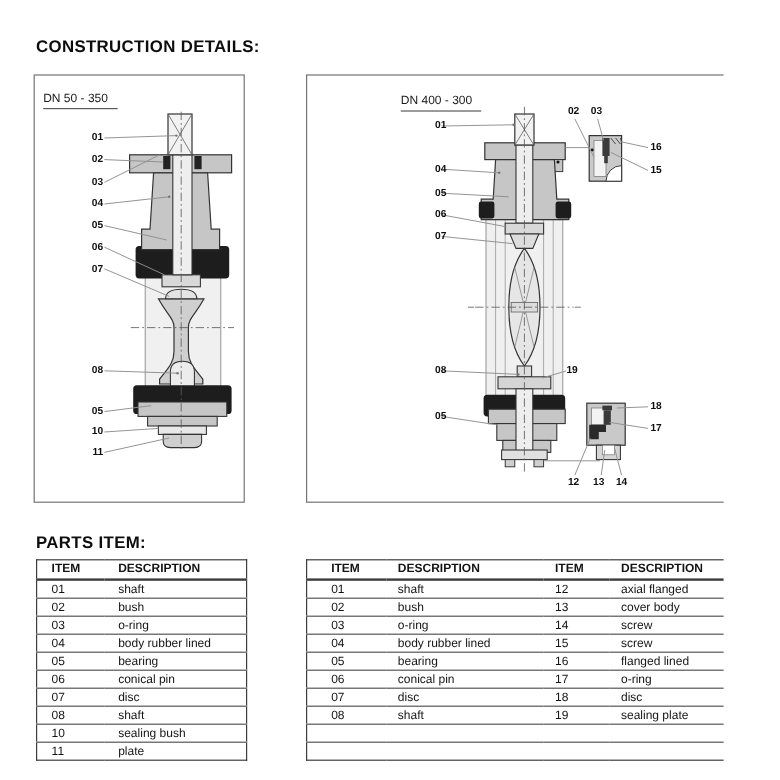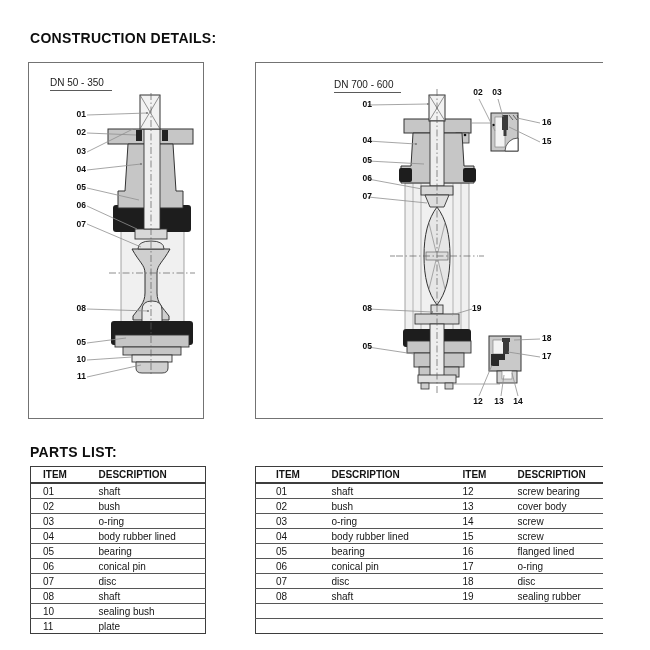--- a/index.html
+++ b/index.html
@@ -24,21 +24,21 @@
   .pl10{padding-left:10px !important;}
 </style>
 </head>
 <body>
 
 <div class="page">
 
   <div class="h-title" style="left:30px;top:30px">CONSTRUCTION DETAILS:</div>
 
   <div class="panel" style="left:28px;top:62px;width:176px;height:357px">
-    <div class="dn" style="left:21px;top:14px">DN 50 - 350</div>
+    <div class="dn" style="left:7px;top:14px">DN 50 - 350</div>
     <svg width="173" height="354" viewBox="0 0 173 354">
 
       <rect x="92" y="160" width="63" height="123" fill="#f0f0f0" stroke="#909090" stroke-width="0.8"></rect>
 
       <rect x="84" y="142" width="78" height="27" rx="3" fill="#1d1d1d"></rect>
 
       <rect x="79" y="66" width="85" height="15" fill="#c6c6c6" stroke="#333" stroke-width="1"></rect>
       <polygon points="99,81 96,128 89,128 89,145 154,145 154,128 147,128 144,81" fill="#c6c6c6" stroke="#333" stroke-width="1"></polygon>
 
       <path d="M103,186 C110,199 116,202 116,210 L116,230 C116,240 110,245 104,253 L104,257 L140,257 L140,253 C134,245 128,240 128,230 L128,210 C128,202 134,199 141,186 Z" fill="#cfcfcf" stroke="#333" stroke-width="1"></path>
@@ -88,21 +88,21 @@
   <div class="co" style="left:64px;top:164px">04</div>
   <div class="co" style="left:64px;top:182px">05</div>
   <div class="co" style="left:64px;top:200px">06</div>
   <div class="co" style="left:64px;top:219px">07</div>
   <div class="co" style="left:64px;top:303px">08</div>
   <div class="co" style="left:64px;top:337px">05</div>
   <div class="co" style="left:64px;top:354px">10</div>
   <div class="co" style="left:64px;top:371px">11</div>
 
   <div class="panel" style="left:255px;top:62px;width:368px;height:357px">
-    <div class="dn" style="left:78px;top:16px">DN 700 - 600</div>
+    <div class="dn" style="left:78px;top:16px">DN 400 - 300</div>
     <svg width="365" height="354" viewBox="0 0 365 354">
 
       <rect x="149" y="120" width="64" height="148" fill="#f0f0f0" stroke="#909090" stroke-width="0.8"></rect>
       <path d="M157,120 V268 M165,120 V268 M197,120 V268 M205,120 V268" stroke="#9a9a9a" stroke-width="0.7" fill="none"></path>
 
       <rect x="148" y="56" width="67" height="14" fill="#c6c6c6" stroke="#333" stroke-width="1"></rect>
       <rect x="200" y="70" width="13" height="10" fill="#c6c6c6" stroke="#333" stroke-width="0.8"></rect>
       <circle cx="204" cy="72" r="1.3" fill="#111"></circle>
       <circle cx="209" cy="72" r="1.3" fill="#111"></circle>
       <polygon points="157,70 155,103 145,103 145,120 218,120 218,103 208,103 206,70" fill="#c6c6c6" stroke="#333" stroke-width="1"></polygon>
@@ -193,21 +193,21 @@
   <div class="co co-l" style="left:542px;top:136px">15</div>
   <div class="co" style="left:350px;top:303px">08</div>
   <div class="co co-l" style="left:472px;top:303px">19</div>
   <div class="co" style="left:350px;top:341px">05</div>
   <div class="co co-l" style="left:542px;top:333px">18</div>
   <div class="co co-l" style="left:542px;top:351px">17</div>
   <div class="co co-c" style="left:469px;top:396px">12</div>
   <div class="co co-c" style="left:490px;top:396px">13</div>
   <div class="co co-c" style="left:509px;top:396px">14</div>
 
-  <div class="h-title" style="left:30px;top:444px">PARTS LIST:</div>
+  <div class="h-title" style="left:30px;top:444px">PARTS ITEM:</div>
 
   <table class="parts" style="left:30px;top:466px;width:176px">
     <colgroup>
         <col style="width:56px">
         <col>
       </colgroup>
     <thead>
       <tr>
         <th class="pl12">ITEM</th>
         <th class="pl12">DESCRIPTION</th>
@@ -281,21 +281,21 @@
         <th class="pl10">ITEM</th>
         <th class="pl10">DESCRIPTION</th>
       </tr>
     </thead>
     <tbody>
 
         <tr>
           <td class="pl20">01</td>
           <td class="pl10">shaft</td>
           <td class="pl10">12</td>
-          <td class="pl10">screw bearing</td>
+          <td class="pl10">axial flanged</td>
         </tr>
 
         <tr>
           <td class="pl20">02</td>
           <td class="pl10">bush</td>
           <td class="pl10">13</td>
           <td class="pl10">cover body</td>
         </tr>
 
         <tr>
@@ -330,21 +330,21 @@
           <td class="pl20">07</td>
           <td class="pl10">disc</td>
           <td class="pl10">18</td>
           <td class="pl10">disc</td>
         </tr>
 
         <tr>
           <td class="pl20">08</td>
           <td class="pl10">shaft</td>
           <td class="pl10">19</td>
-          <td class="pl10">sealing rubber</td>
+          <td class="pl10">sealing plate</td>
         </tr>
 
         <tr>
           <td class="pl20"></td>
           <td class="pl10"></td>
           <td class="pl10"></td>
           <td class="pl10"></td>
         </tr>
 
         <tr>

